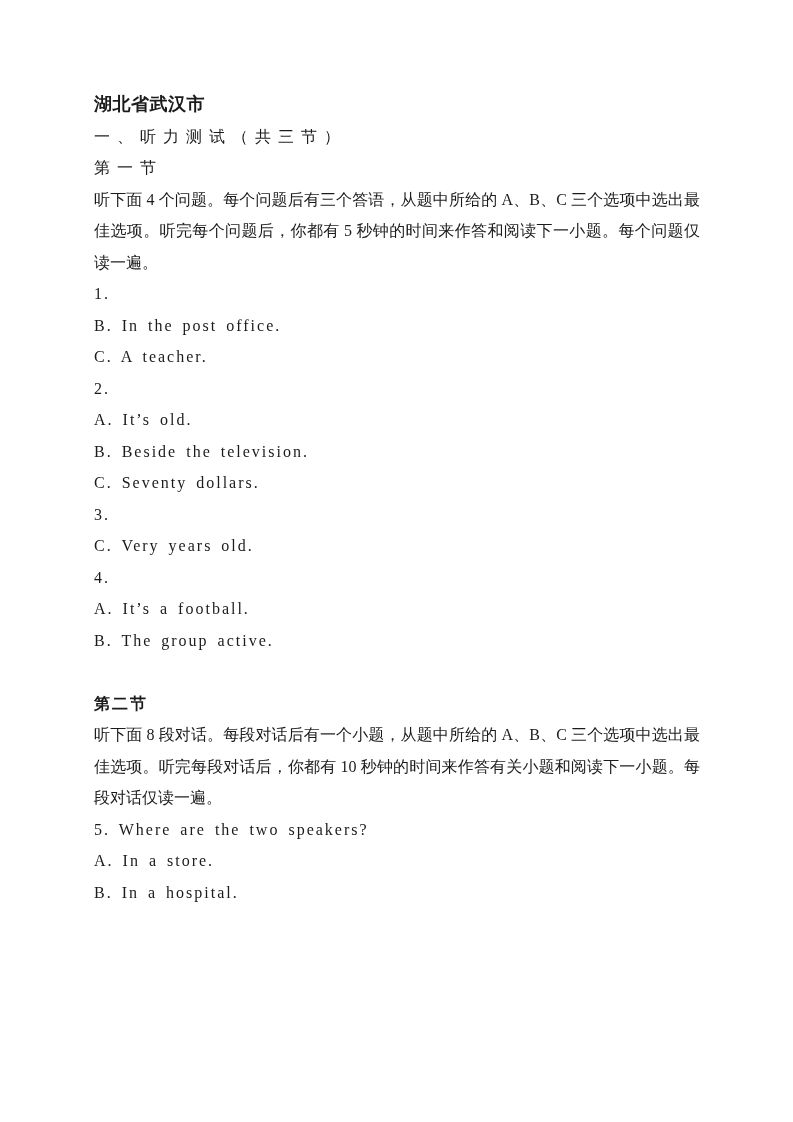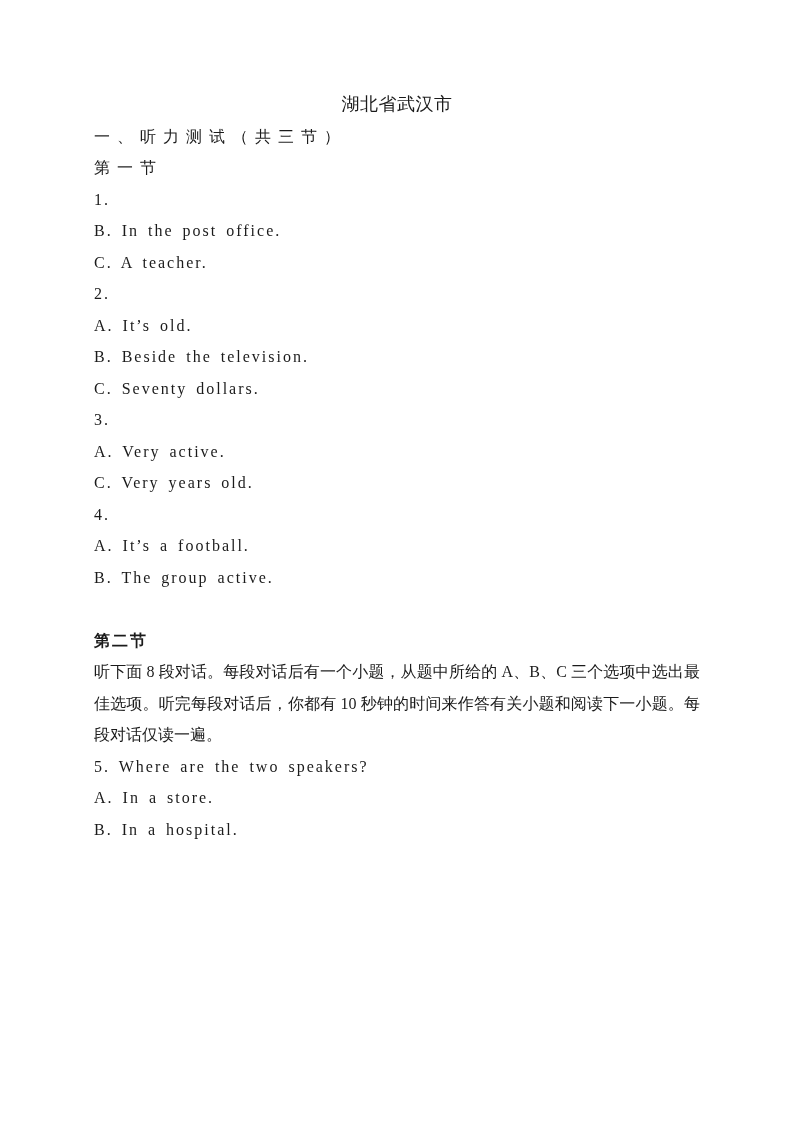--- a/index.html
+++ b/index.html
@@ -16,22 +16,22 @@
     padding: 89px 93px 0 94px;
     font-family: "Liberation Serif", "DejaVu Serif", serif;
     font-size: 16px;
     line-height: 31.5px;
     color: #1b1b1b;
     overflow: hidden;
   }
   .page p { margin: 0; padding: 0; }
   .doc-title {
     font-size: 18px;
-    font-weight: 400;
-    text-align: center;
+    font-weight: 700;
+    text-align: left;
     letter-spacing: 0.5px;
     margin: 0 0 5px 0;
   }
   .spaced-heading {
     letter-spacing: 7px;
   }
   .para {
     text-align: justify;
     text-justify: inter-ideograph;
   }
@@ -49,32 +49,32 @@
 <body>
 
 <div class="page">
 
   <p class="doc-title">湖北省武汉市</p>
 
   <p class="spaced-heading">一、听力测试（共三节）</p>
 
   <p class="spaced-heading">第一节</p>
 
+  <p class="para">听下面 4 个问题。每个问题后有三个答语，从题中所给的 A、B、C 三个选项中选出最佳选项。听完每个问题后，你都有 5 秒钟的时间来作答和阅读下一小题。每个问题仅读一遍。</p>
 
   <p class="en-line">1.</p>
   <p class="en-line">B. In the post office.</p>
   <p class="en-line">C. A teacher.</p>
 
   <p class="en-line">2.</p>
   <p class="en-line">A. It’s old.</p>
   <p class="en-line">B. Beside the television.</p>
   <p class="en-line">C. Seventy dollars.</p>
 
   <p class="en-line">3.</p>
-  <p class="en-line">A. Very active.</p>
   <p class="en-line">C. Very years old.</p>
 
   <p class="en-line">4.</p>
   <p class="en-line">A. It’s a football.</p>
   <p class="en-line">B. The group active.</p>
 
   <p class="part2-heading">第二节</p>
 
   <p class="para">听下面 8 段对话。每段对话后有一个小题，从题中所给的 A、B、C 三个选项中选出最佳选项。听完每段对话后，你都有 10 秒钟的时间来作答有关小题和阅读下一小题。每段对话仅读一遍。</p>
 

